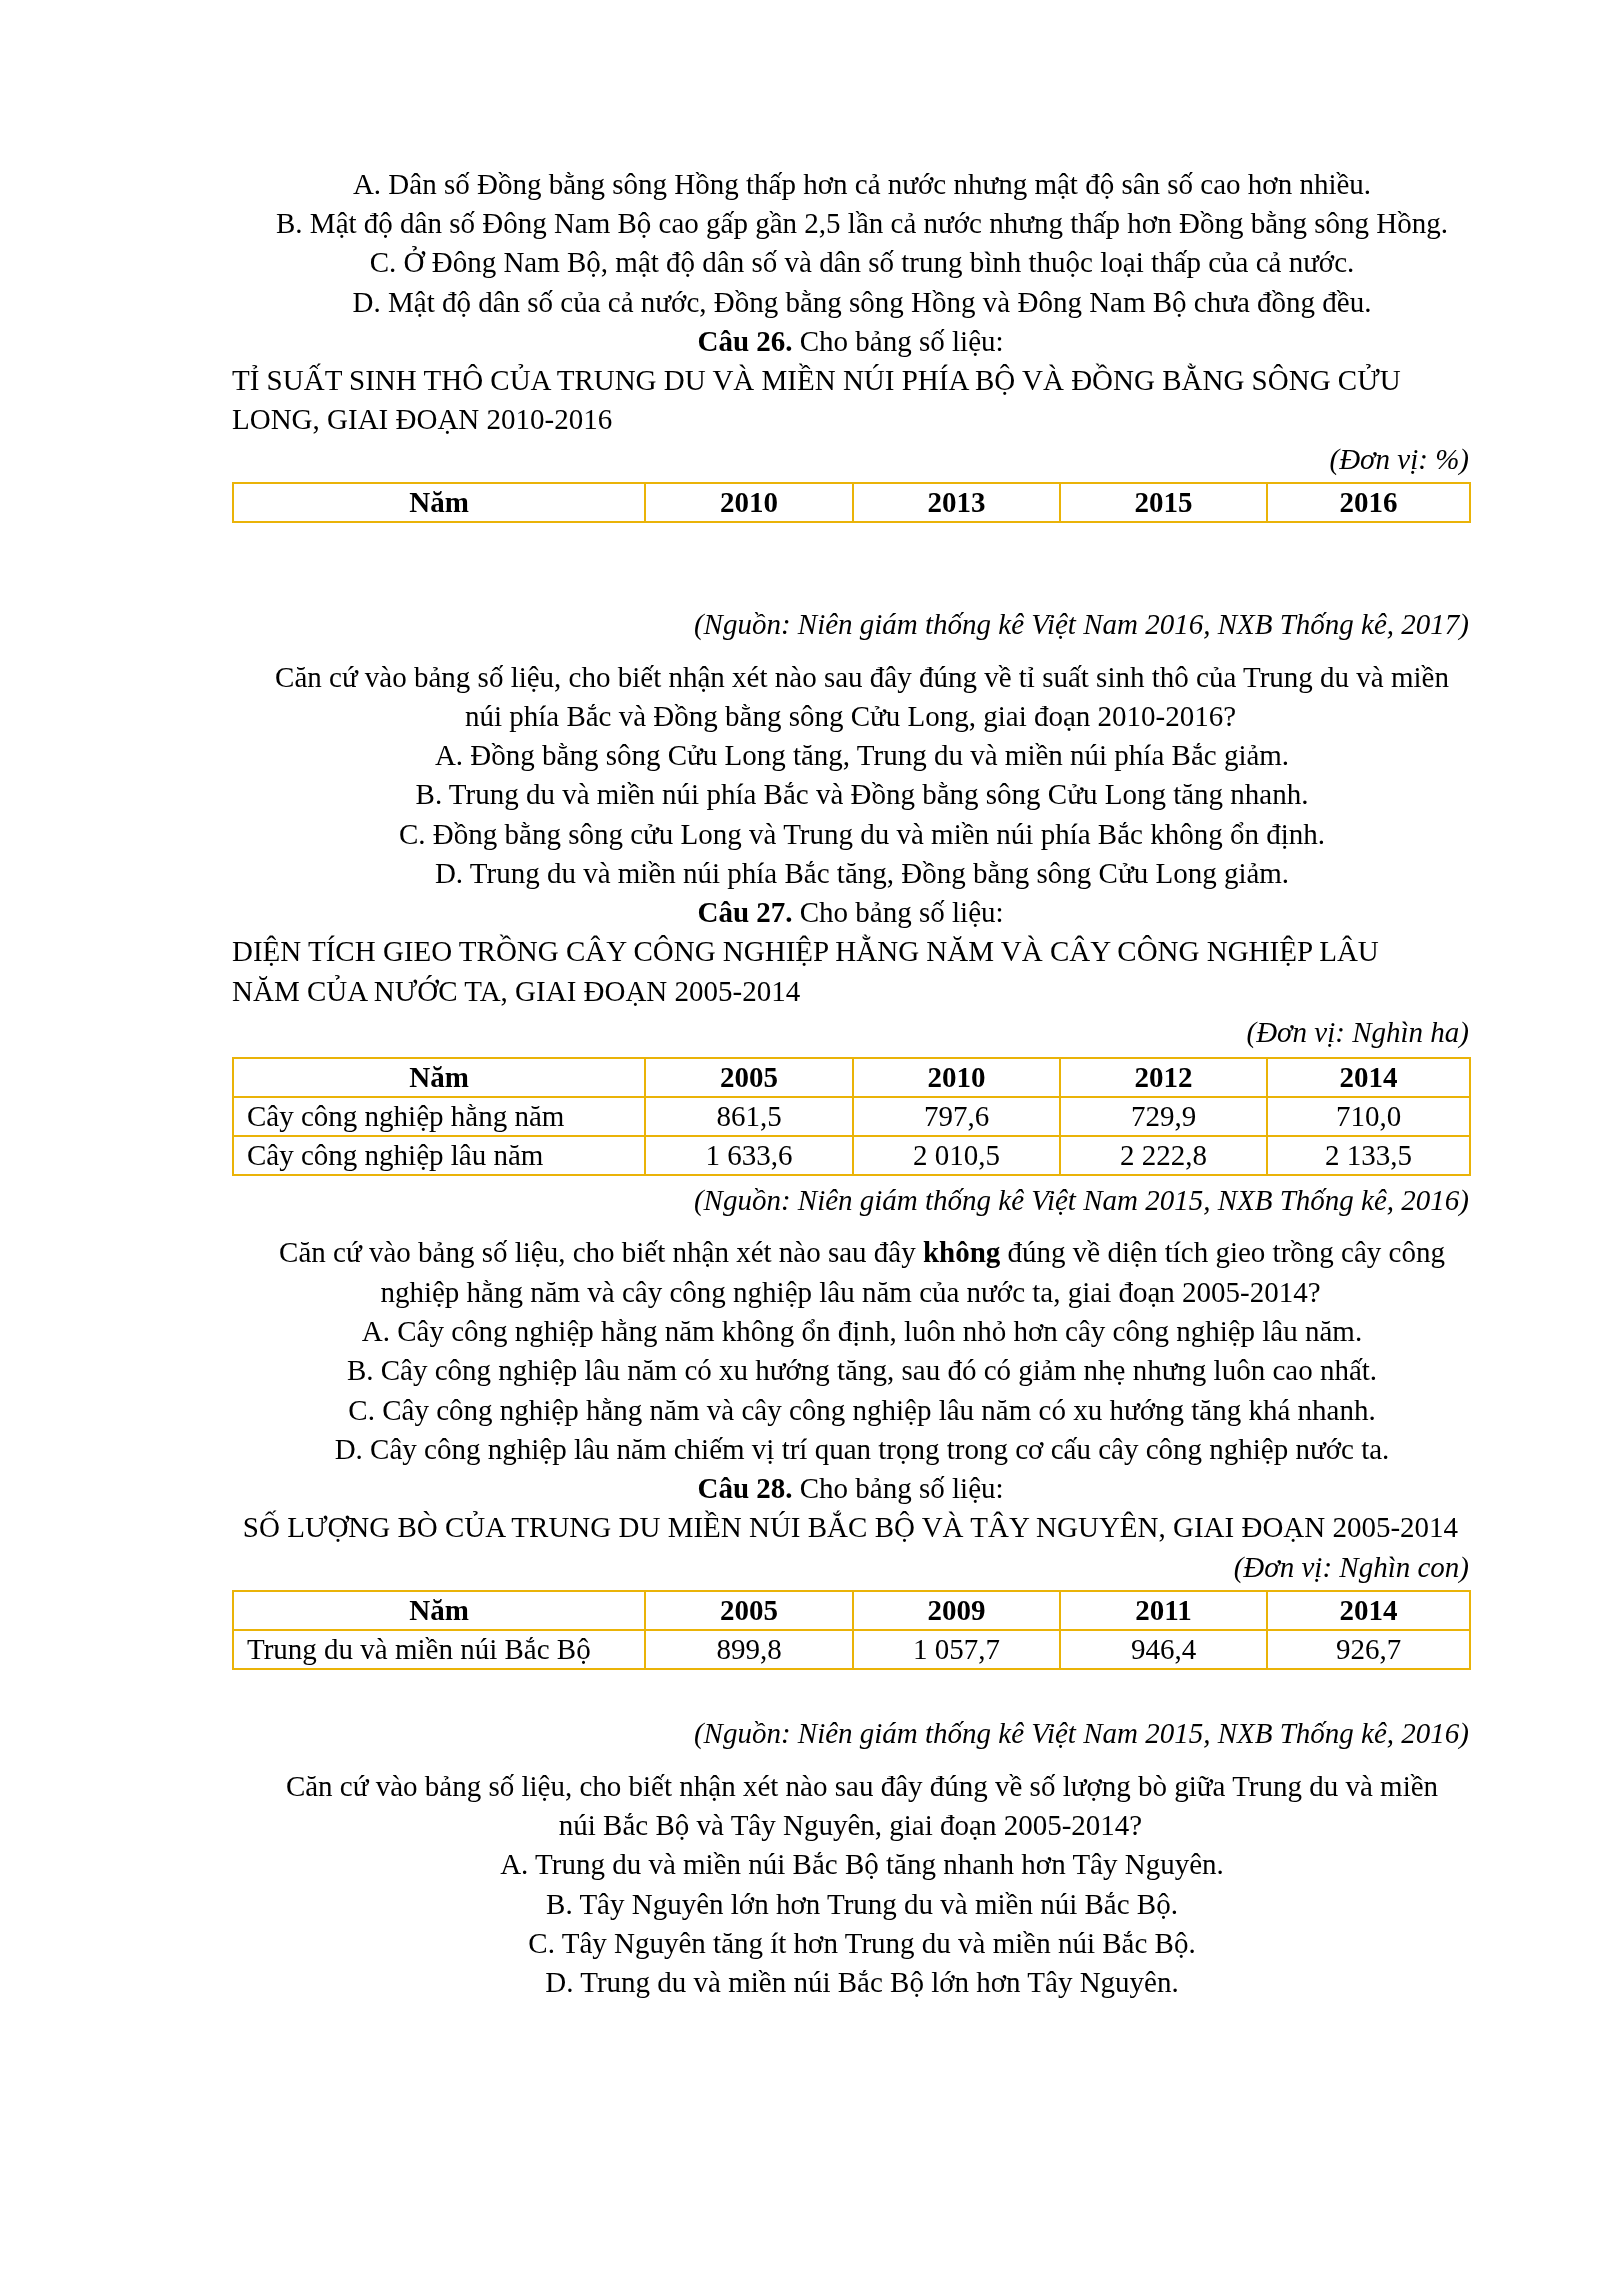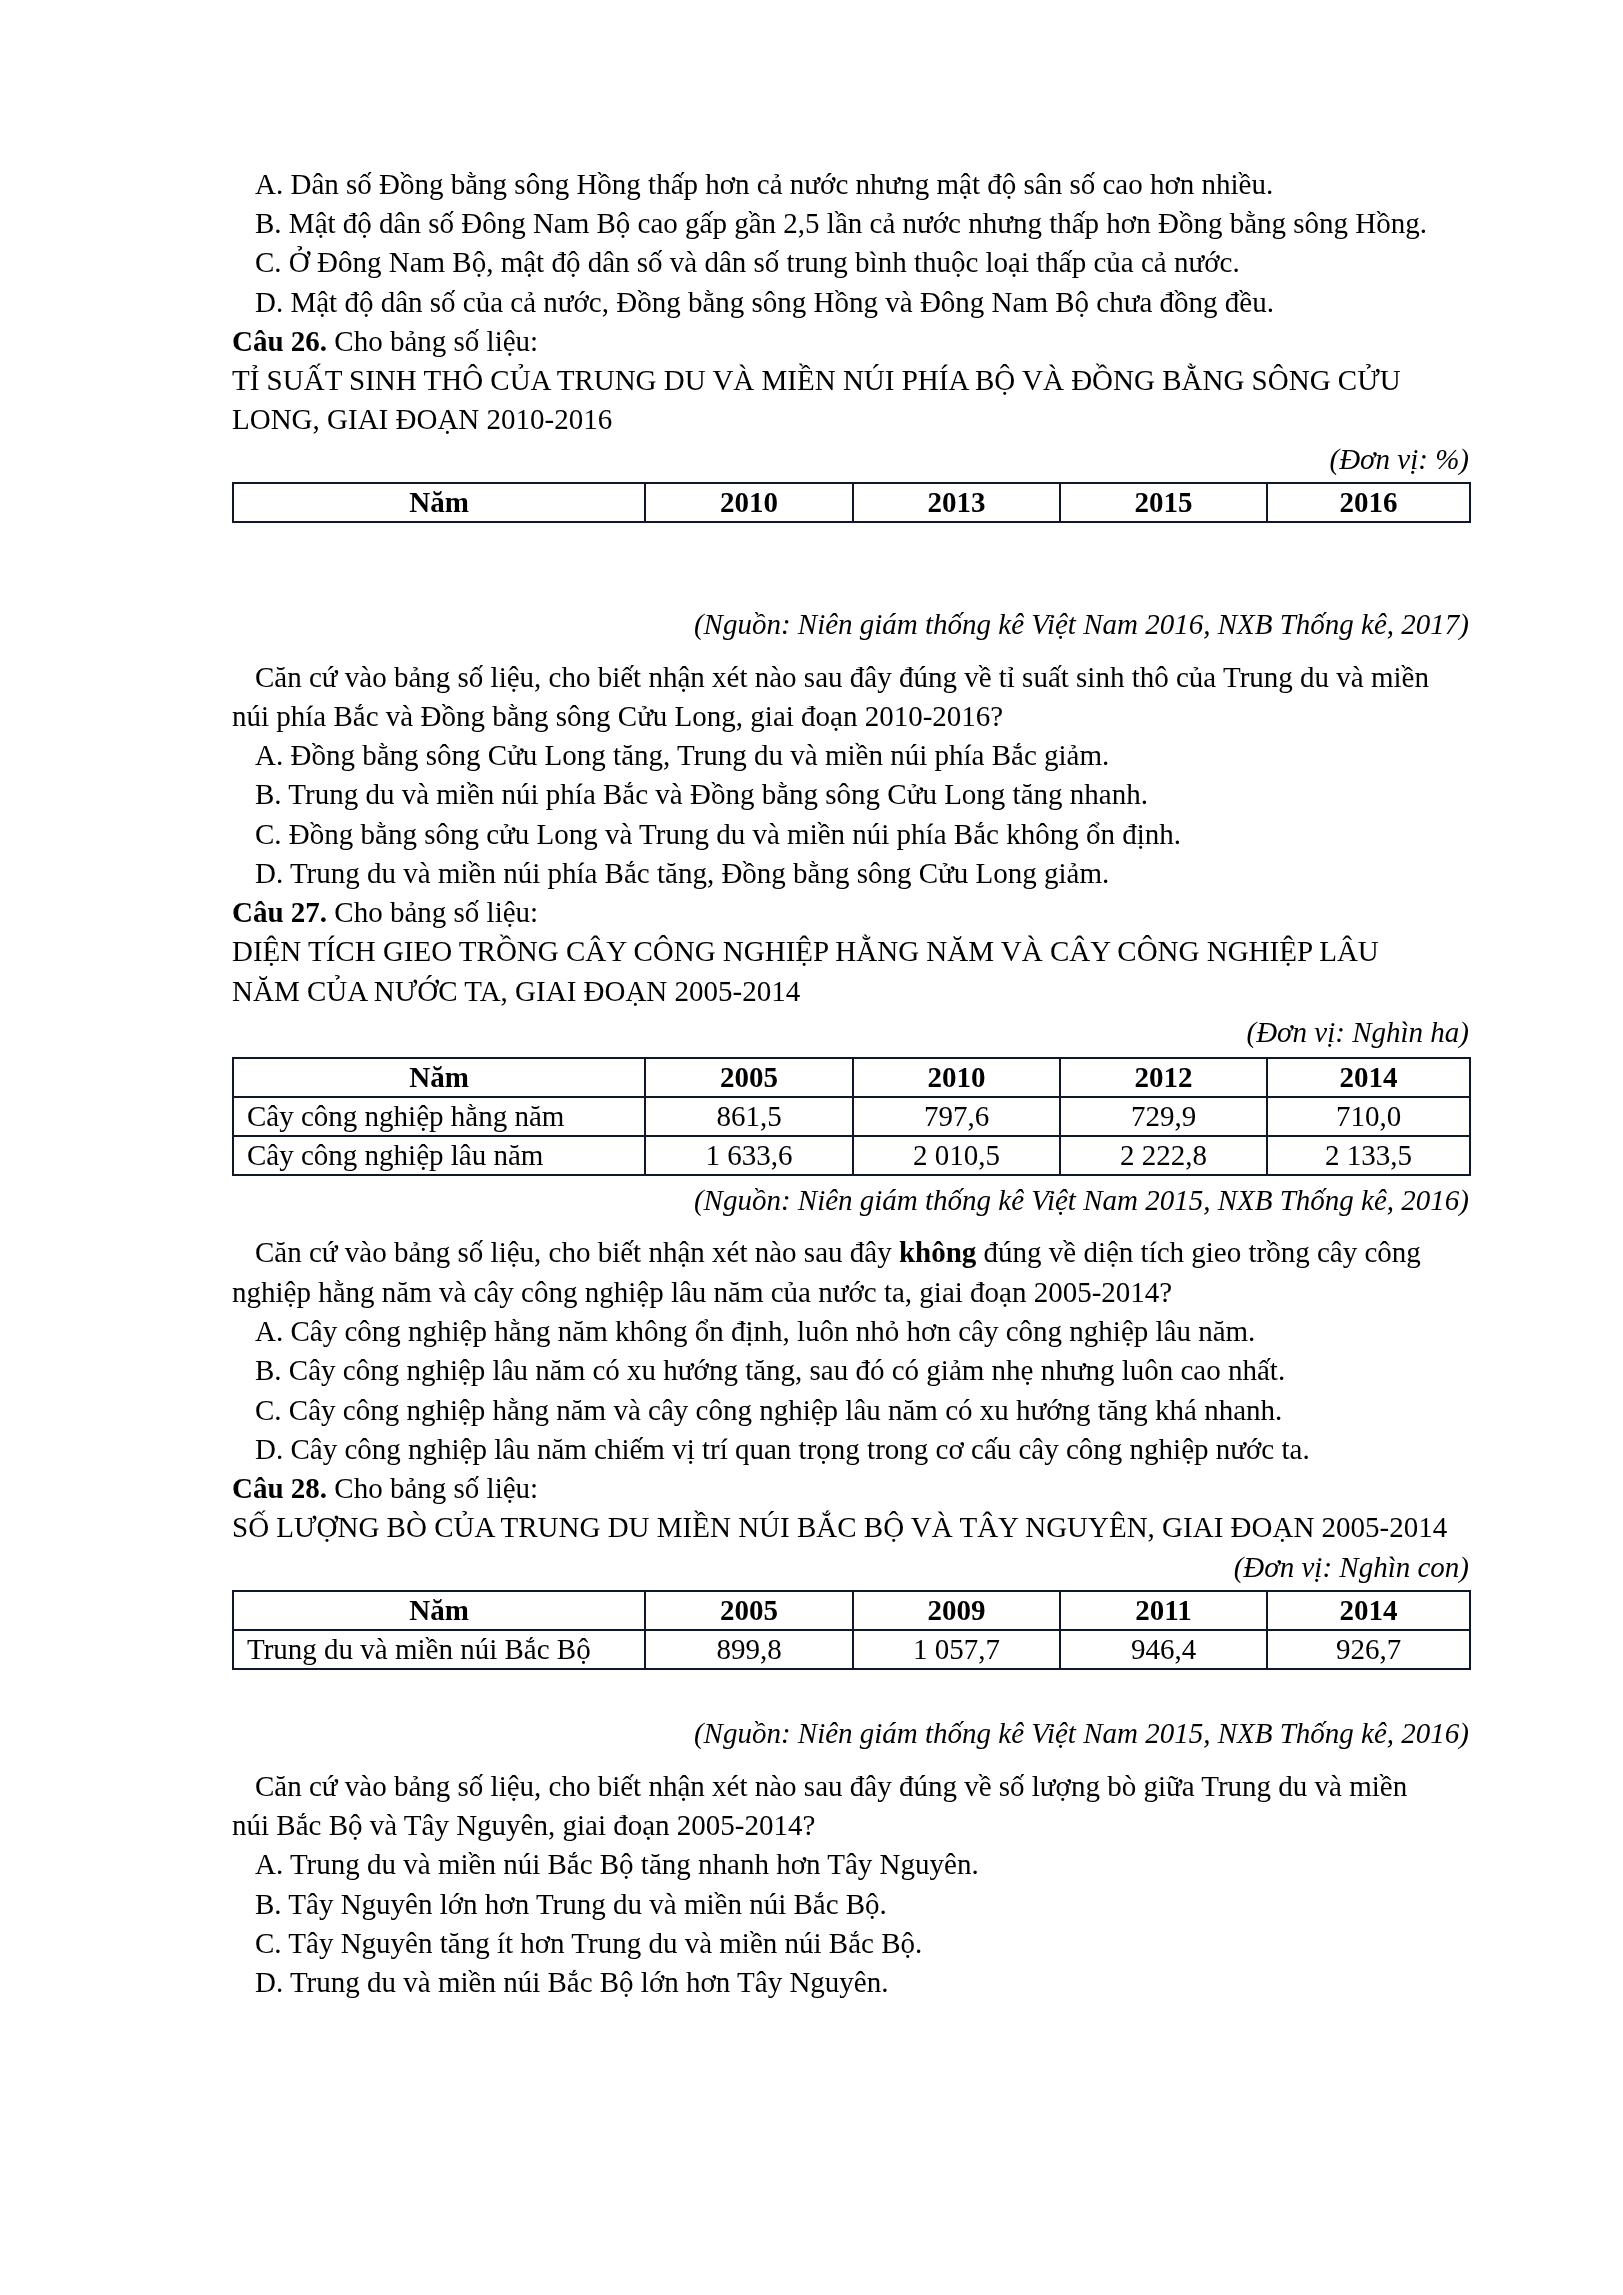--- a/index.html
+++ b/index.html
@@ -3,38 +3,38 @@
 <meta charset="utf-8">
 <style>
   html, body { margin: 0; padding: 0; background: #ffffff; }
   body {
     width: 1623px; height: 2295px; position: relative; overflow: hidden;
     font-family: "Liberation Serif", "DejaVu Serif", serif;
     color: #000000;
   }
   .line {
     position: absolute; left: 232px; width: 1237px;
-    font-size: 29px; line-height: 39px; white-space: nowrap;
+    font-size: 29px; line-height: 39px; white-space: nowrap; text-align: center;
   }
   .opt { left: 255px; width: 1214px; }
   .para { left: 255px; width: 1214px; }
   .cont { left: 232px; }
   .center { text-align: left; }
   .right { text-align: right; }
   .title { font-size: 29px; }
   .italic { font-style: italic; }
   .bold { font-weight: bold; }
 
   table.data {
     position: absolute; left: 232px; width: 1237px;
     border-collapse: collapse; table-layout: fixed;
     font-size: 29px;
   }
   table.data td, table.data th {
-    border: 2px solid #0f172a;
+    border: 2px solid #eab308;
     height: 37px; padding: 0 6.5px; line-height: 37px;
     white-space: nowrap; overflow: hidden;
   }
   table.data th { font-weight: bold; text-align: center; }
   table.data td { text-align: center; font-weight: normal; }
   table.data td.label-left { text-align: left; padding-left: 13px; }
   table.data col.c0 { width: 412px; }
   table.data col.c1 { width: 208px; }
   table.data col.c2 { width: 207px; }
   table.data col.c3 { width: 207px; }

